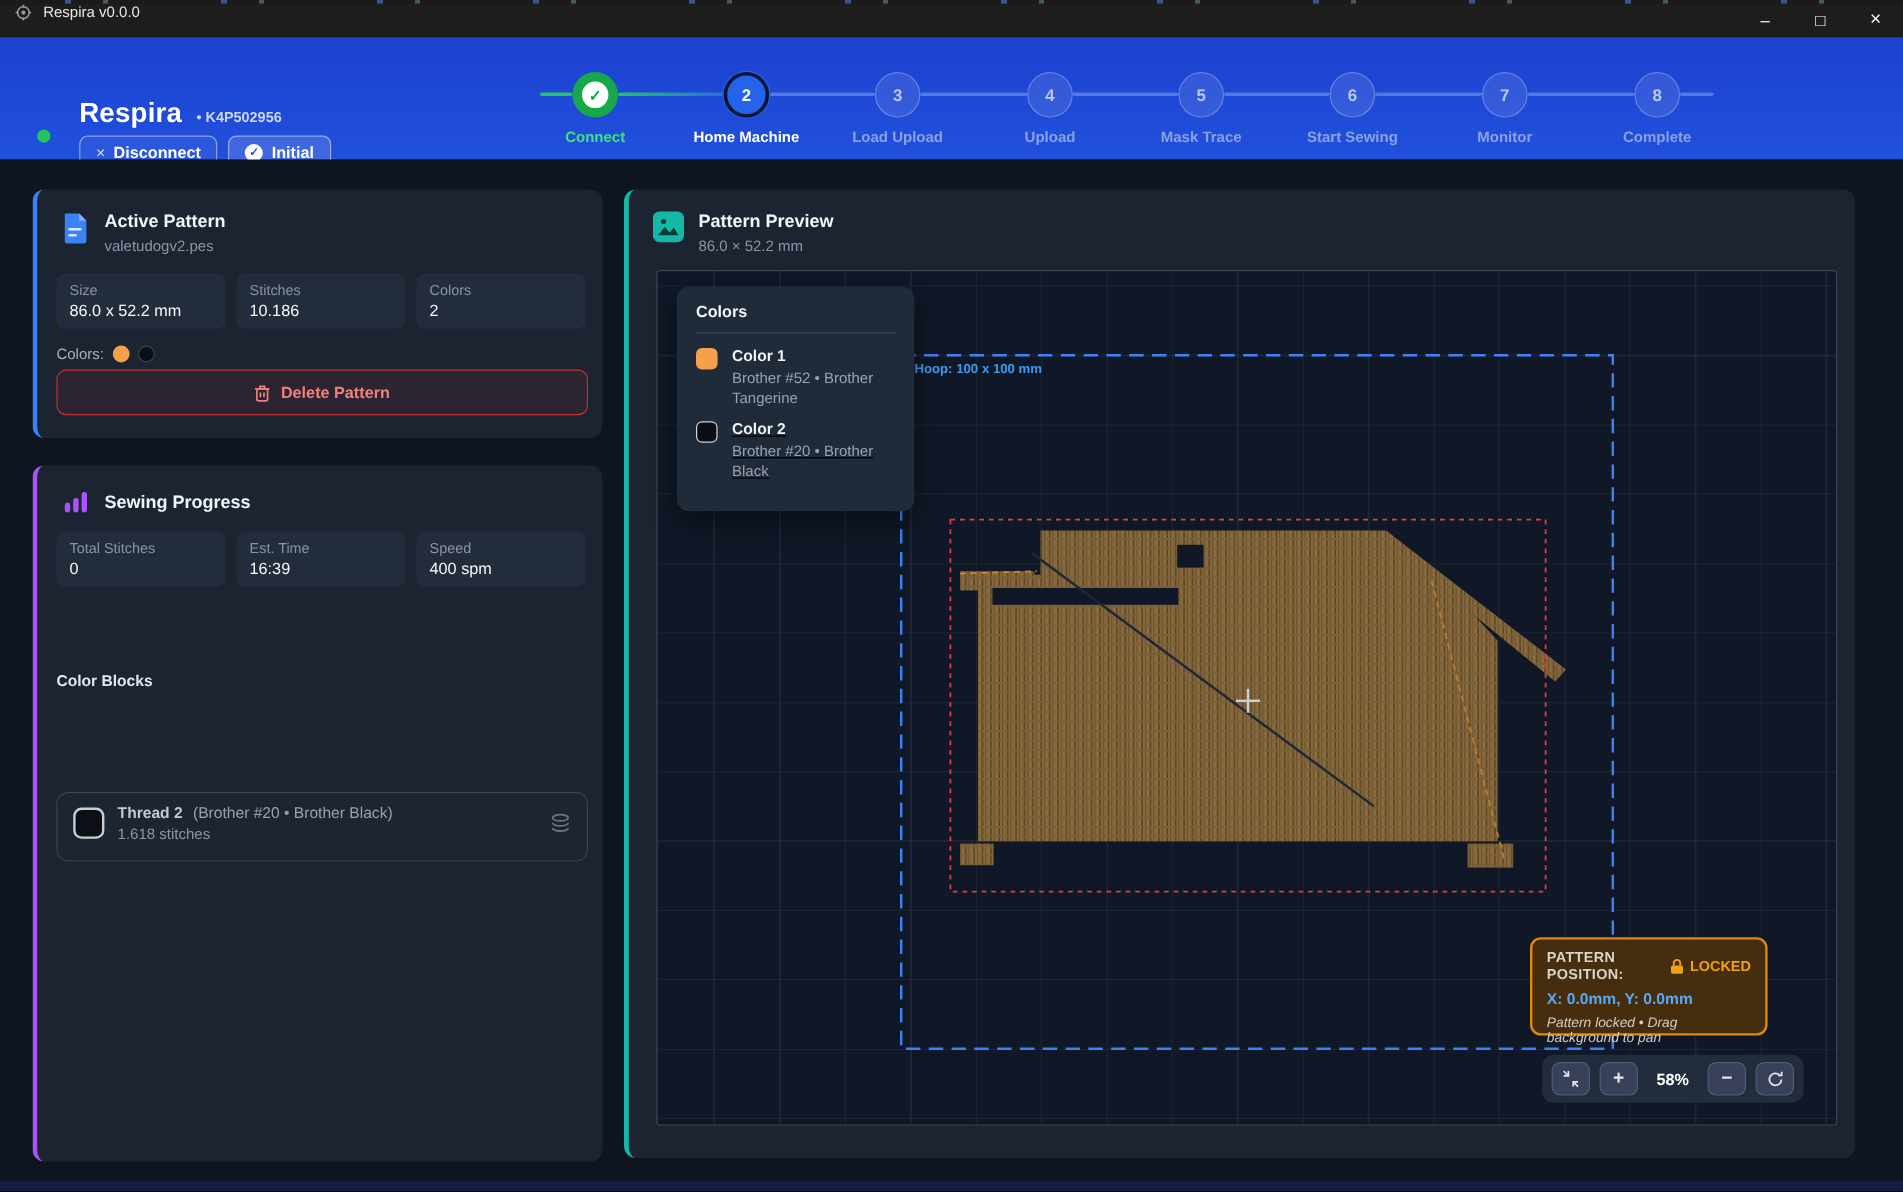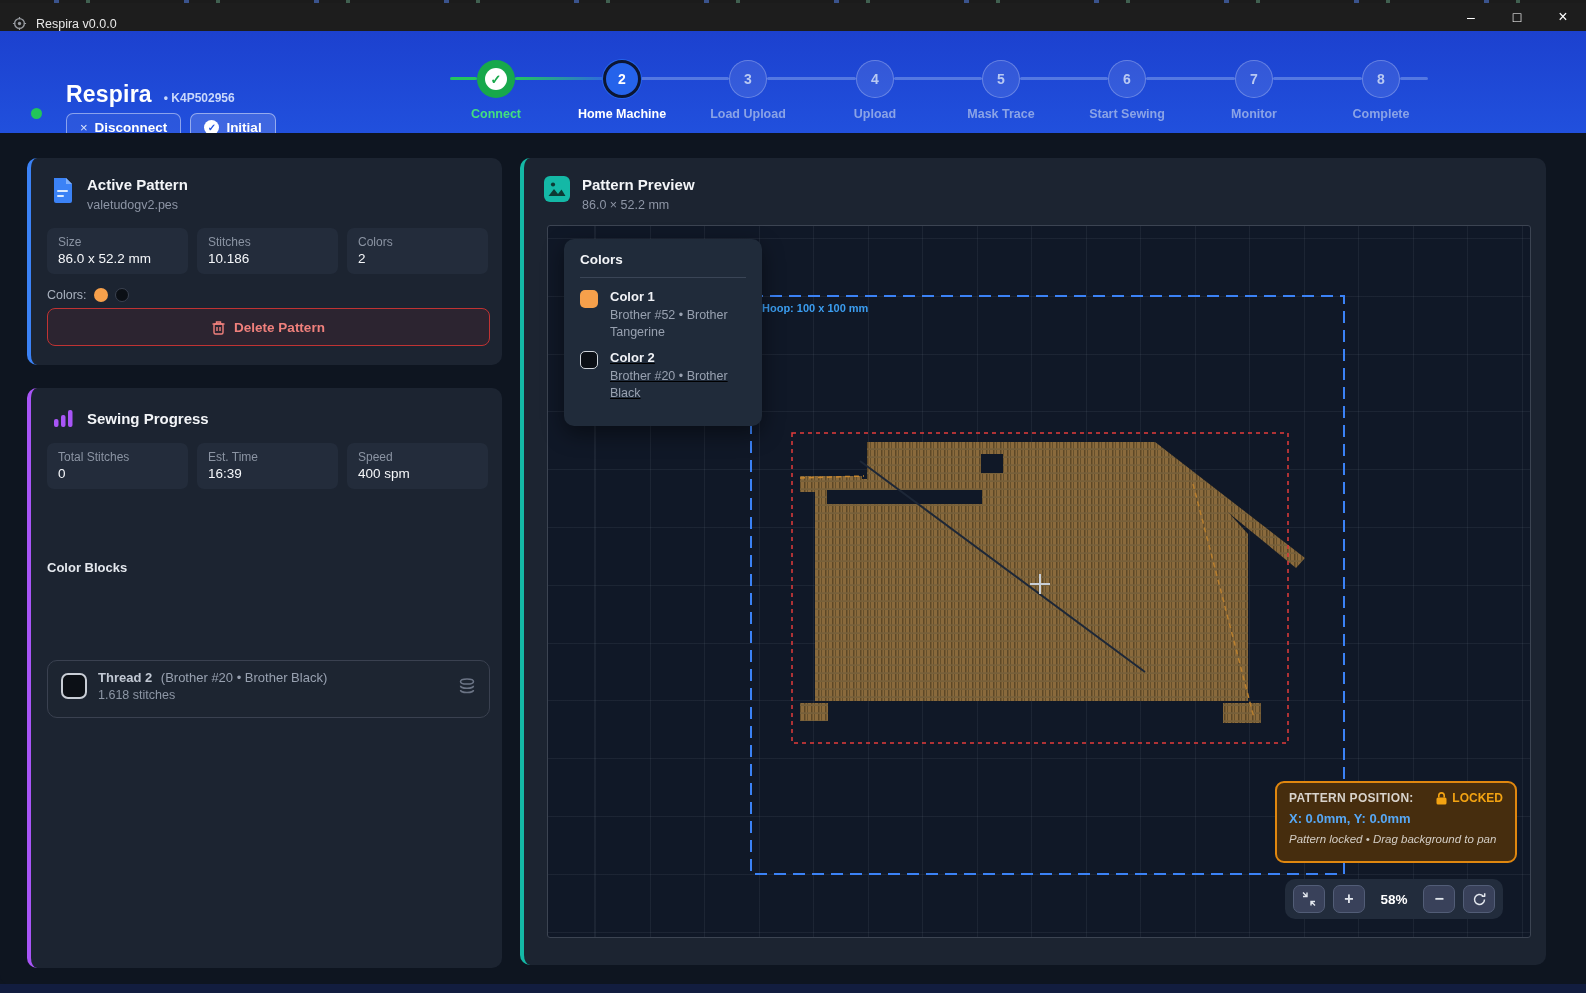--- a/index.html
+++ b/index.html
@@ -5,21 +5,21 @@
   * { margin:0; padding:0; box-sizing:border-box; }
   html,body { background:#000; }
   body { font-family:"Liberation Sans", sans-serif; }
   .app { position:relative; width:1586px; height:993px; overflow:hidden; background:#0e1520; }
 
   
   .top-strip { position:absolute; left:0; top:0; width:100%; height:4px; background:#1b1b1b;
     background-image:repeating-linear-gradient(90deg, transparent 0 54px, rgba(90,140,255,.5) 54px 59px, transparent 59px 86px, rgba(120,200,160,.4) 86px 90px, transparent 90px 130px); }
 
   
-  .titlebar { position:absolute; left:0; top:3px; width:100%; height:28px; background:#1d1d1d; display:flex; align-items:flex-end; }
+  .titlebar { position:absolute; left:0; top:3px; width:100%; height:28px; background:#1d1d1d; display:flex; align-items:flex-start; }
   .titlebar .appicon { width:15px; height:15px; margin-left:12px; opacity:.8; }
   .titlebar .apptitle { color:#e8e8e8; font-size:12.5px; margin-left:9px; }
   .win-controls { position:absolute; right:0; top:0; height:28px; display:flex; }
   .win-btn { width:46px; height:28px; display:flex; align-items:center; justify-content:center; color:#ffffff; font-size:14px; }
   .win-btn.close { font-size:16px; }
 
   
   .header { position:absolute; left:0; top:31px; width:100%; height:102px;
     background:linear-gradient(180deg,#1c41cf 0%, #2150dd 100%); }
   .conn-dot { position:absolute; left:31px; top:77px; width:11px; height:11px; border-radius:50%; background:#22c55a; }
@@ -110,21 +110,21 @@
   .legend-title { color:#f3f5f8; font-size:13.5px; font-weight:bold; }
   .legend hr { border:none; border-top:1px solid #3a4556; margin:10px 0 11px 0; }
   .legend-item { display:flex; margin-bottom:9px; }
   .legend-sw { width:18px; height:18px; border-radius:5px; flex:0 0 18px; margin-top:1px; }
   .legend-sw.orange { background:#f6a04b; }
   .legend-sw.black { background:#0b0f15; border:1.5px solid #cfd4da; }
   .legend-texts { margin-left:12px; }
   .legend-name { color:#f0f2f6; font-size:13px; font-weight:bold; }
   .legend-desc { color:#98a1b0; font-size:12.5px; margin-top:3px; line-height:1.35; }
 
-  .pos-overlay { position:absolute; left:727px; top:555px; width:242px; height:82px; background:#462d0e;
+  .pos-overlay { position:absolute; left:727px; top:555px; width:198px; height:82px; background:#462d0e;
     border:2px solid #e0870f; border-radius:9px; padding:8px 12px; }
   .pos-row1 { display:flex; justify-content:space-between; align-items:center; }
   .pos-label { color:#d8d3cc; font-size:12px; font-weight:bold; letter-spacing:.3px; }
   .pos-locked { color:#f3a312; font-size:12px; font-weight:bold; display:flex; align-items:center; gap:5px; }
   .pos-coords { color:#57a8f5; font-size:13px; font-weight:bold; margin-top:6px; }
   .pos-hint { color:#d3cdc5; font-size:11.5px; font-style:italic; margin-top:7px; }
 
   .zoom-toolbar { position:absolute; left:737px; top:653px; width:218px; height:40px; background:#222c3c;
     border-radius:10px; display:flex; align-items:center; gap:8px; padding:0 8px; }
   .ztb-btn { width:33px; height:28px; background:#39415a; border:1px solid #525d77; border-radius:7px;

